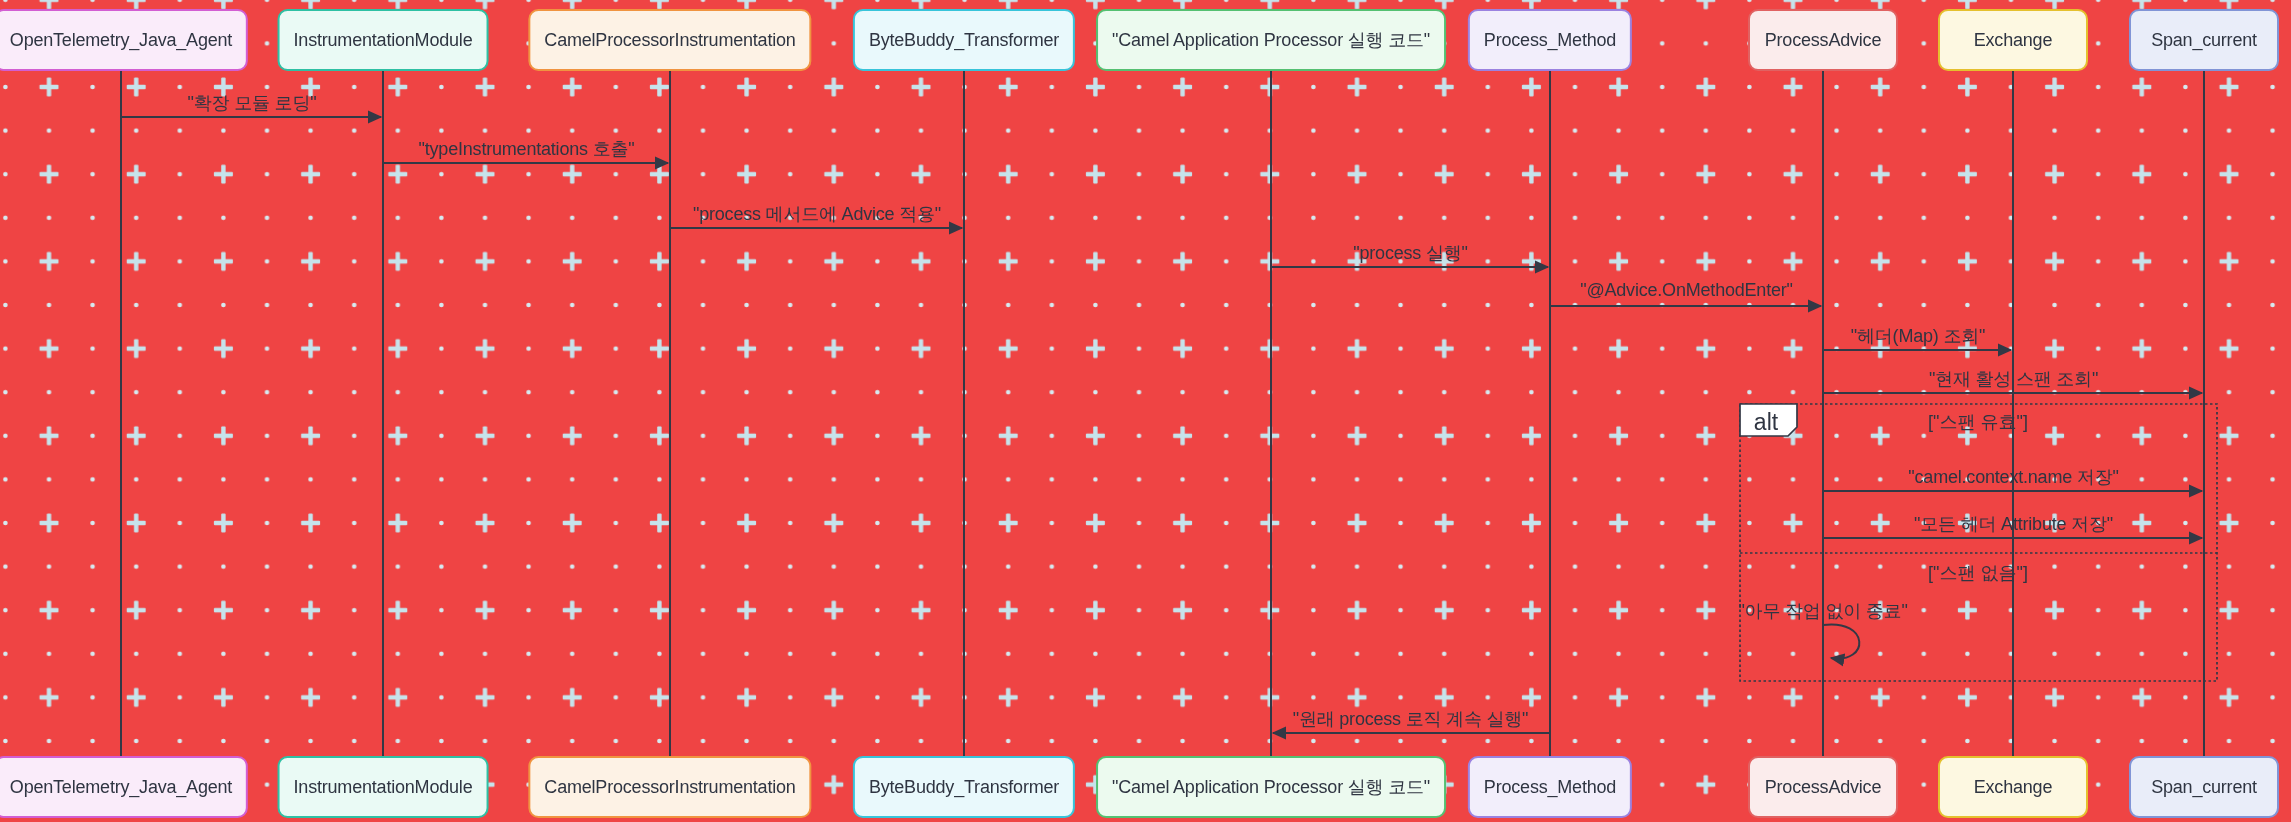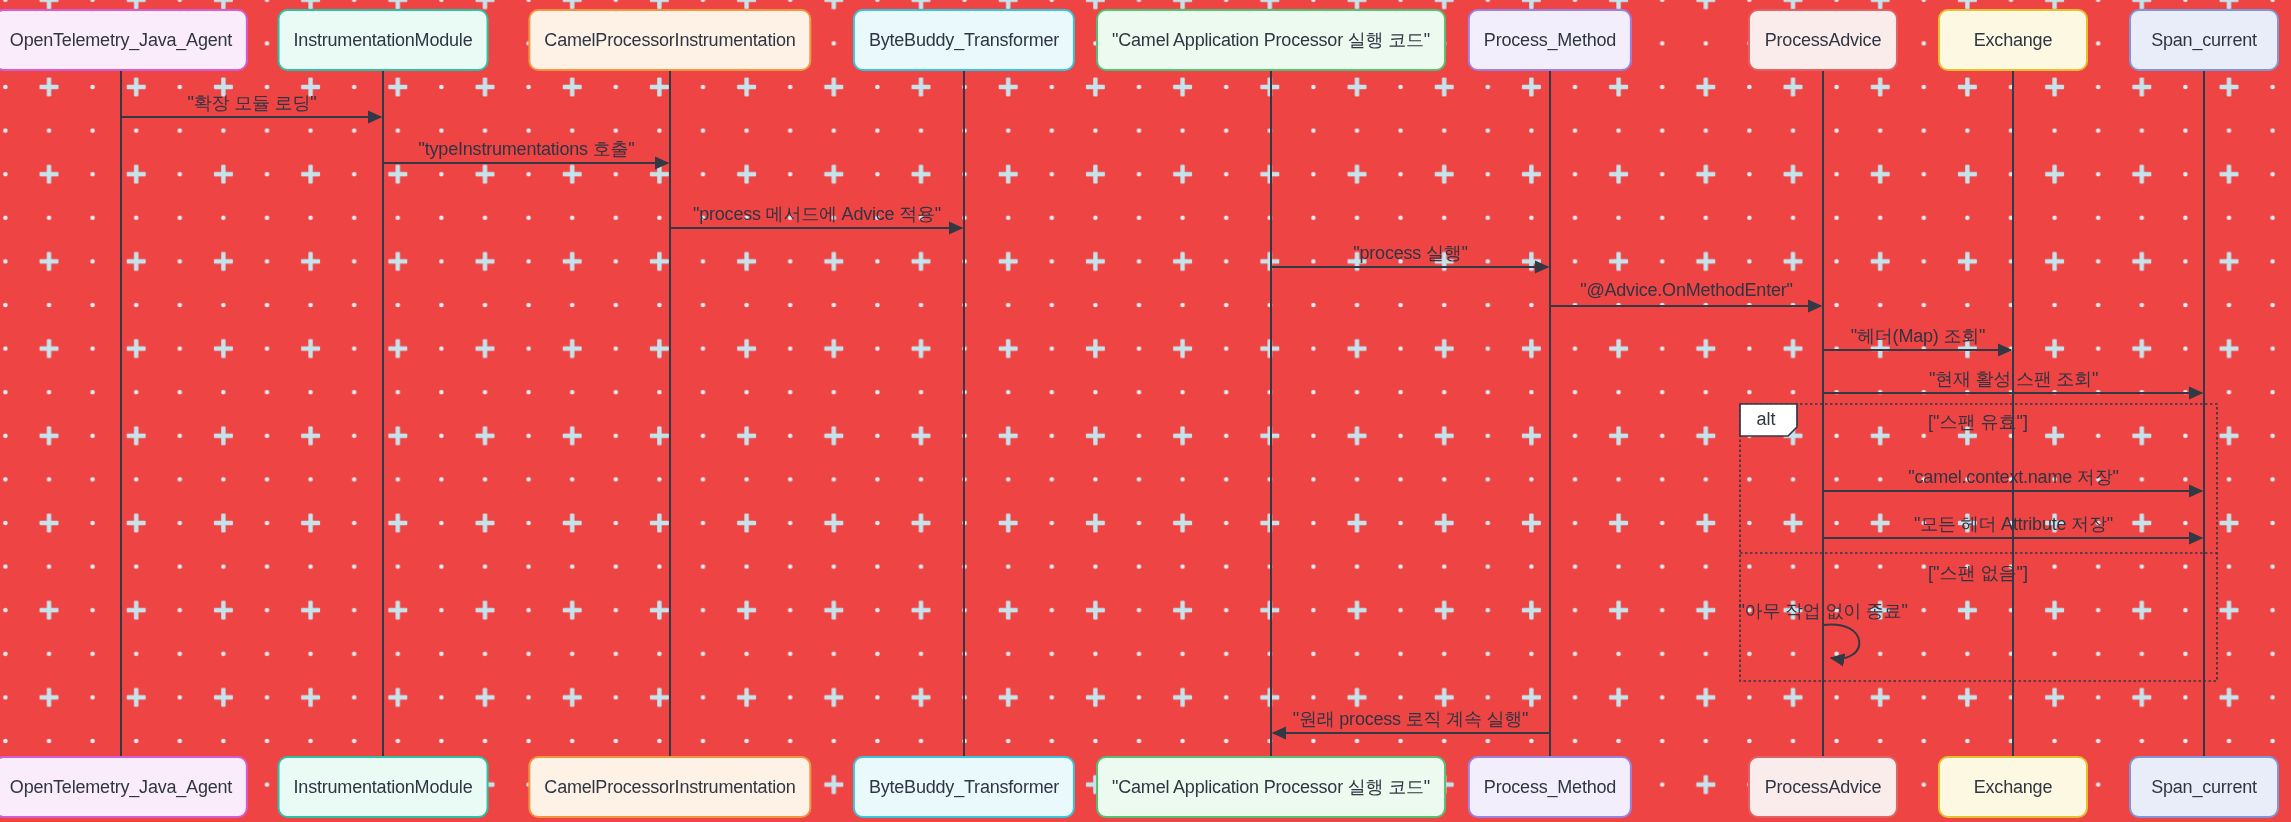--- a/index.html
+++ b/index.html
@@ -59,21 +59,21 @@
     position: absolute;
     transform: translateX(-50%);
     font-size: 18px;
     font-weight: 500;
     white-space: nowrap;
     z-index: 2;
     color: #2f3542;
   }
   .alt-keyword {
     position: absolute;
-    font-size: 18px;
+    font-size: 23px;
     font-weight: 500;
     z-index: 3;
     color: #2f3542;
     transform: translateX(-50%);
   }
 </style>
 </head>
 <body>
 
 <div class="canvas">

